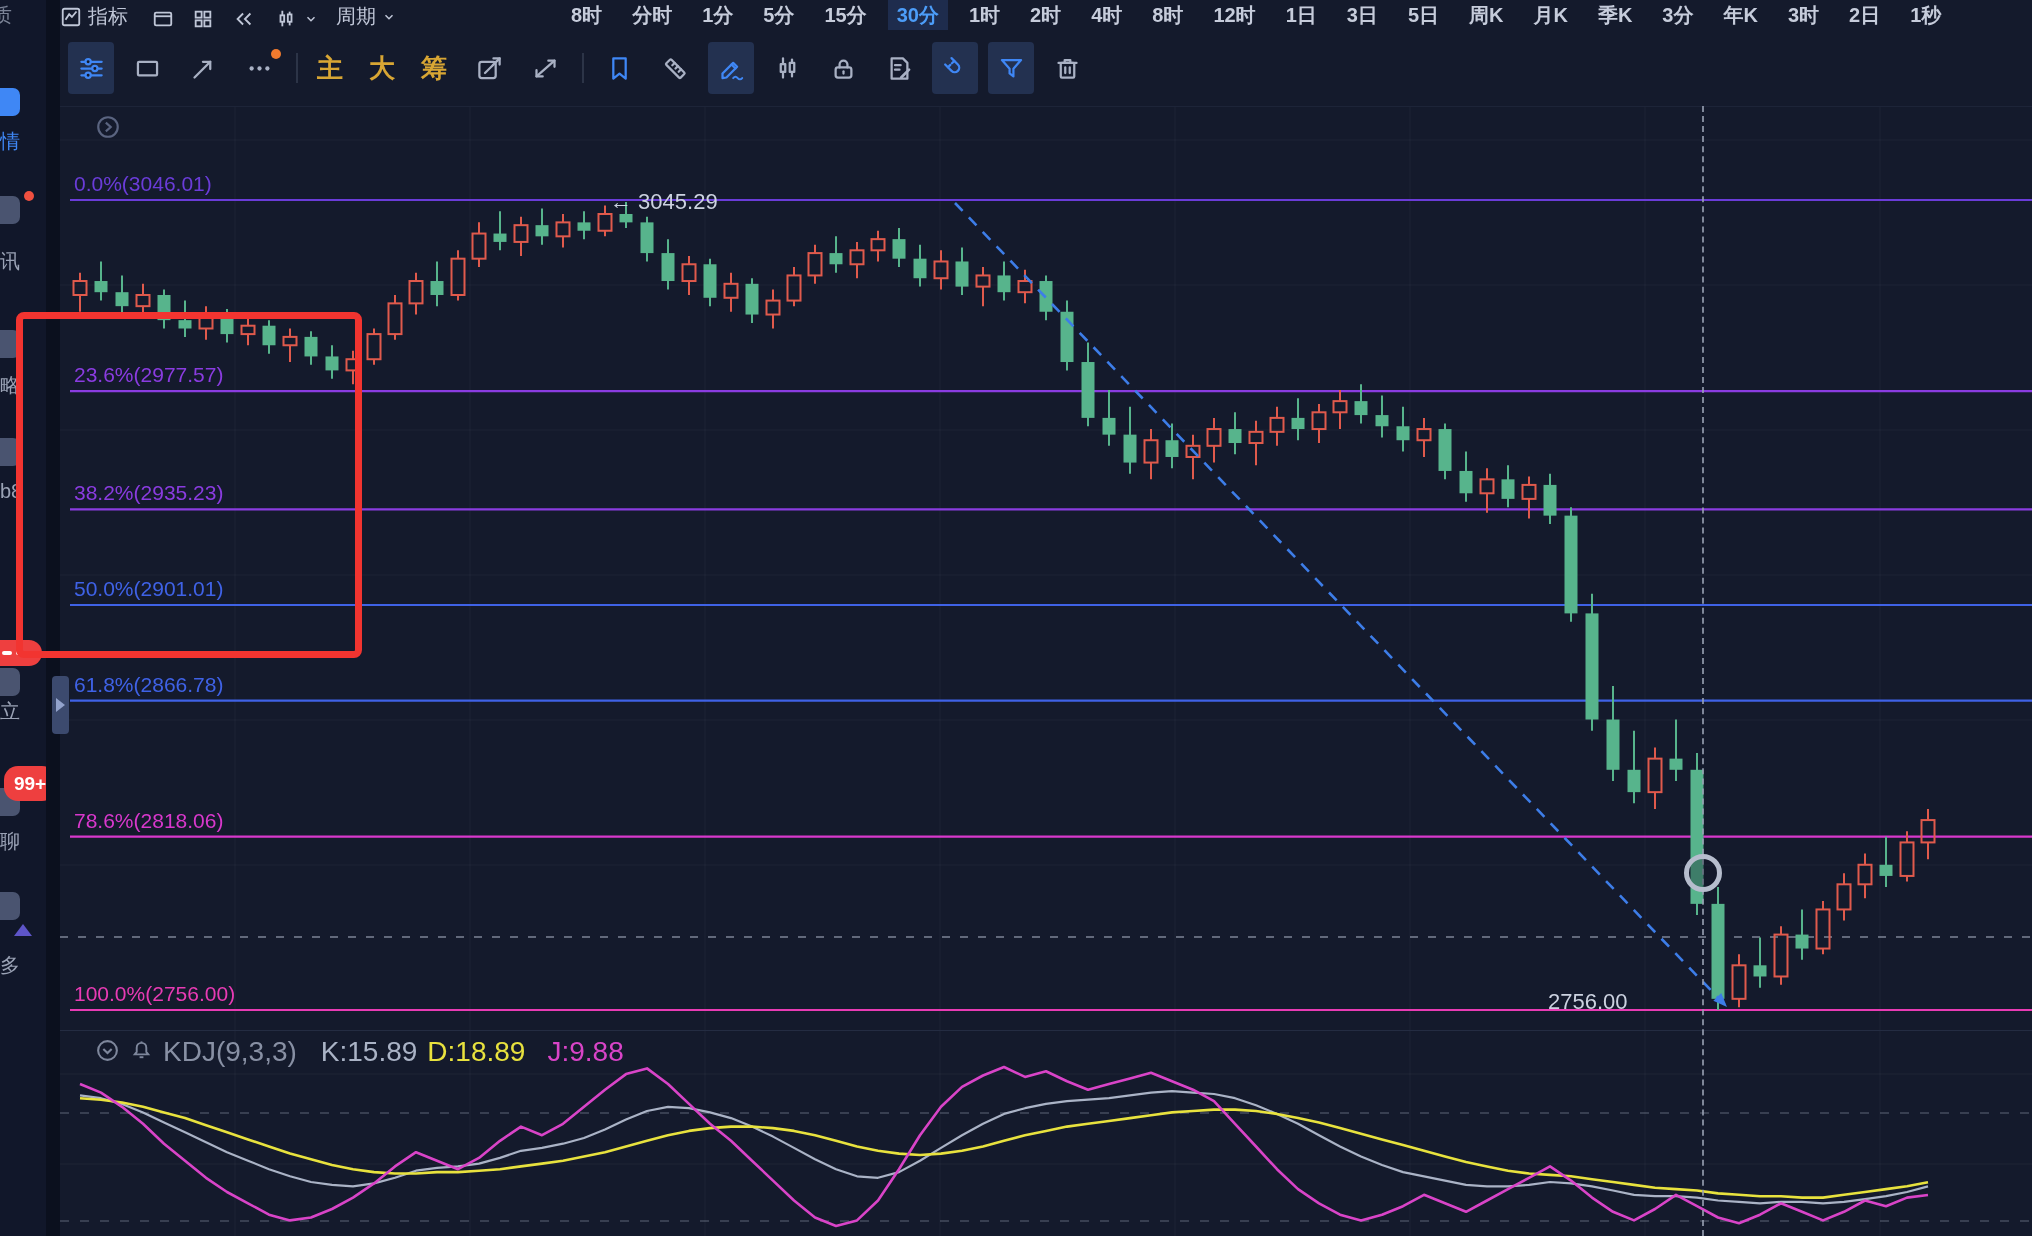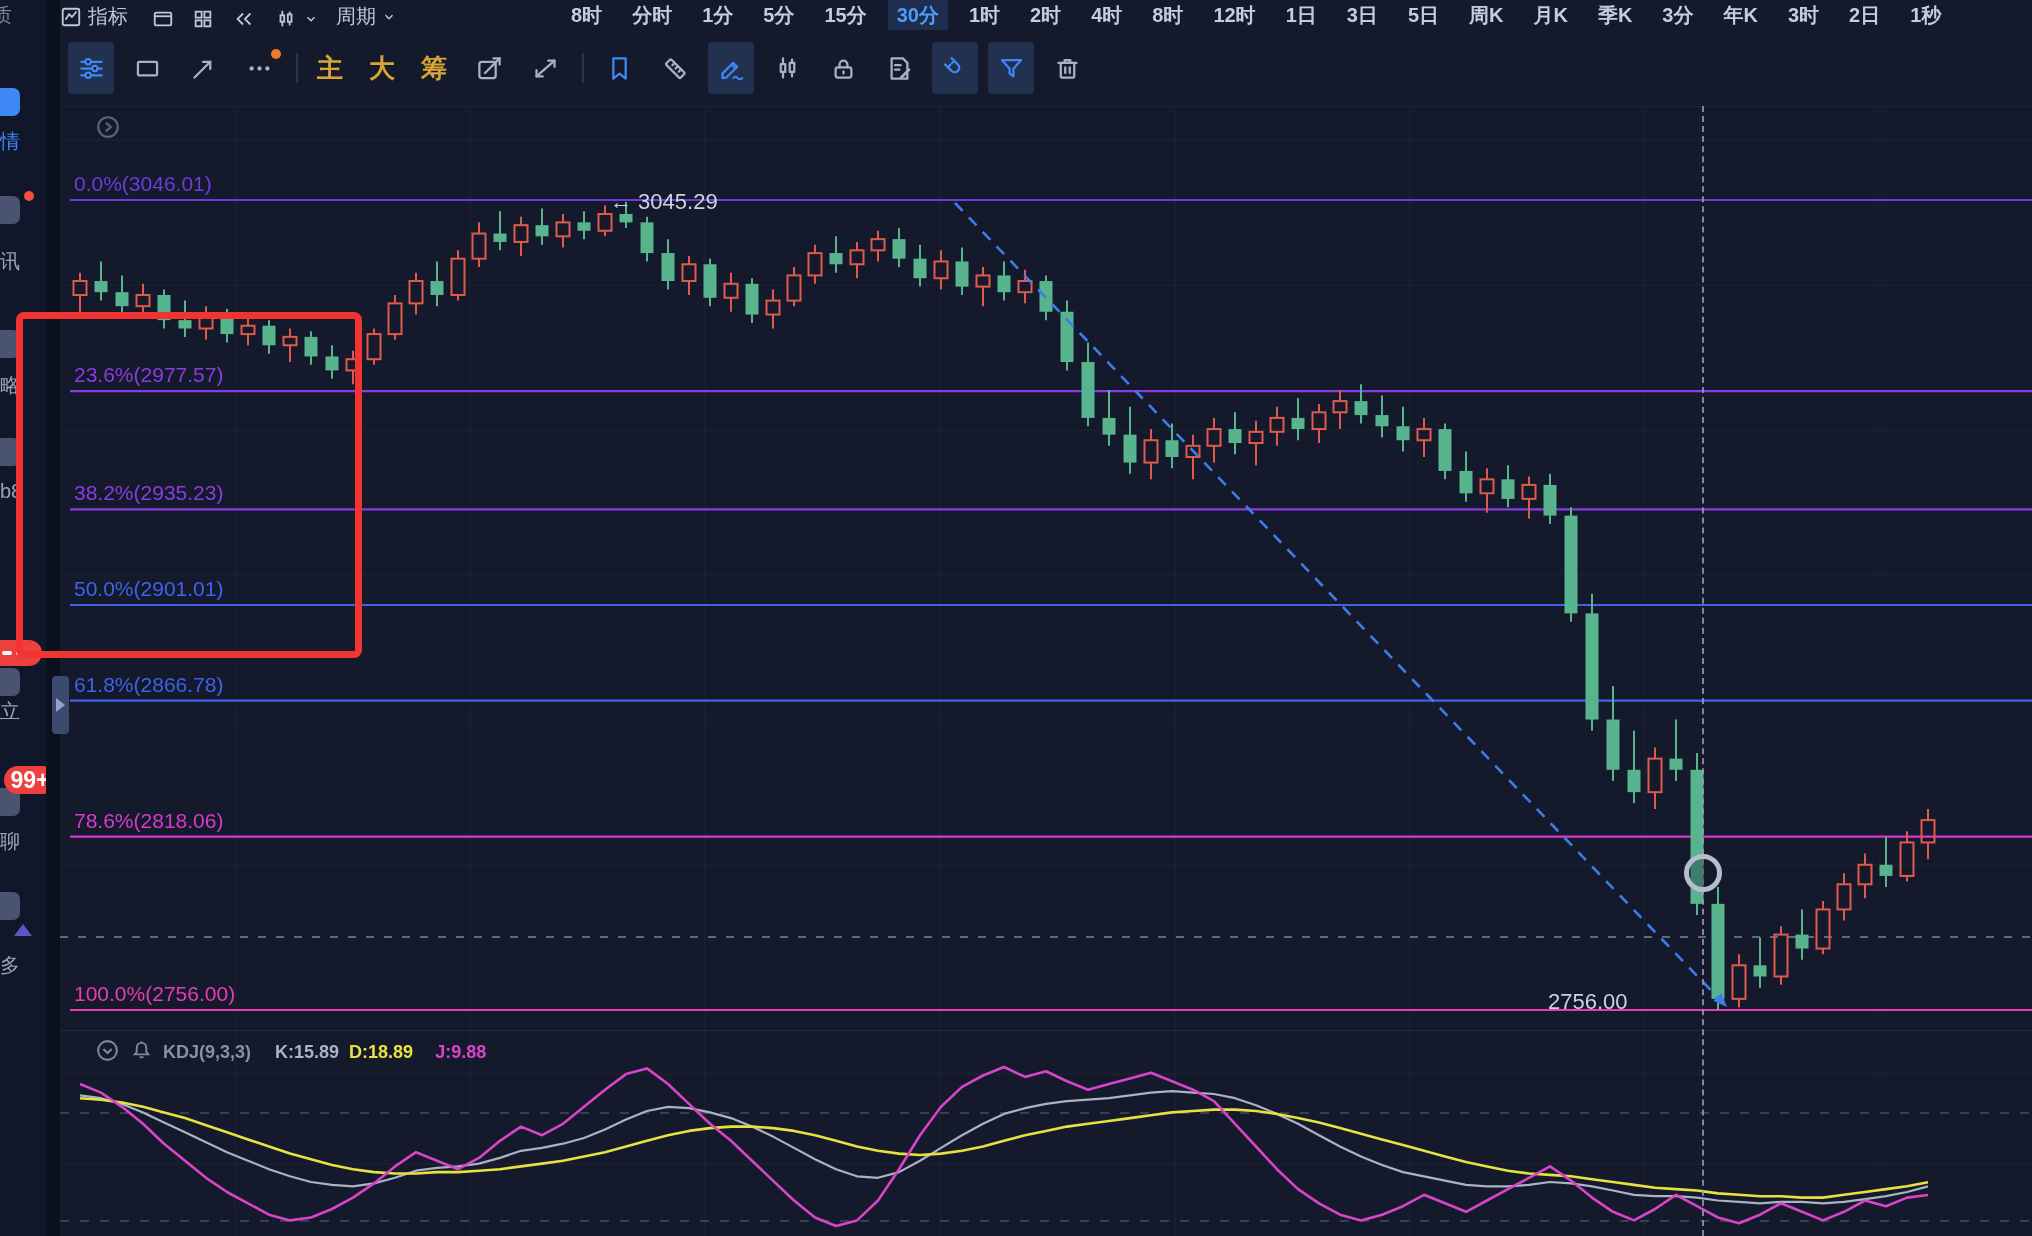--- a/index.html
+++ b/index.html
@@ -38,21 +38,21 @@
   .tbtn.active{background:#233150;color:#3f87f5;}
   .tbtn.blue{color:#3f87f5;}
   .tbtn .odot{position:absolute;top:7px;right:1px;width:10px;height:10px;border-radius:50%;background:#f07a2e;}
   .tgold{width:40px;height:52px;margin-right:12px;display:flex;align-items:center;justify-content:center;
     color:#d8a634;font-size:26px;font-weight:bold;cursor:pointer;flex:none;}
   .tdiv{width:2px;height:30px;background:#2c3447;margin:0 12px 0 4px;flex:none;}
   
   #main-chart{position:absolute;left:60px;top:106px;width:1984px;height:924px;z-index:1;}
   #kdj-panel{position:absolute;left:60px;top:1030px;width:1972px;height:206px;z-index:1;border-top:1px solid #242c42;}
   #kdj-header{position:absolute;left:0;top:4px;height:34px;display:flex;align-items:center;gap:10px;z-index:2;}
-  #kdj-header .t{font-size:18px;font-weight:bold;}
+  #kdj-header .t{font-size:28px;}
   .collapse-btn{position:absolute;left:35px;top:8px;width:26px;height:26px;color:#5a6480;z-index:2;cursor:pointer;}
   
   #crosshair{position:absolute;left:1702px;top:106px;height:1130px;width:0;border-left:2px dashed rgba(154,163,181,.8);z-index:5;}
   #handle-ring{position:absolute;left:1684px;top:854px;width:38px;height:38px;border:5px solid #b6bdcd;border-radius:50%;
     background:rgba(18,24,40,.35);box-sizing:border-box;z-index:6;}
   #red-rect{position:absolute;left:16px;top:312px;width:346px;height:346px;border:7px solid #f23430;border-radius:8px;
     box-sizing:border-box;z-index:8;}
   text{font-family:"Liberation Sans","DejaVu Sans",sans-serif;}
 </style>
 </head>
@@ -74,21 +74,21 @@
       <div class="side-icon" style="top: 668px;"></div>
       <div class="side-label" style="top: 698px;">立</div>
       <div class="badge" style="left: -14px; top: 640px; width: 56px; height: 26px;">
         <span class="pill-marks">
           <i></i>
           <i></i>
         </span>
       </div>
       <div class="side-icon" style="top: 788px;"></div>
       <div class="side-label" style="top: 828px;">聊</div>
-      <div class="badge" style="left: 4px; top: 766px; width: 52px; height: 28px; font-size: 23px;">99+</div>
+      <div class="badge" style="left: 4px; top: 766px; width: 52px; height: 35px; font-size: 19px;">99+</div>
       <div class="side-icon" style="top: 892px;"></div>
       <div class="side-label" style="top: 952px;">多</div>
       <div class="tri" style="left: 14px; top: 924px;"></div>
     </div>
   <div id="sidestrip"></div>
   <div id="panel-handle">
       <span class="arrow"></span>
     </div>
 
   <div id="topbar">

